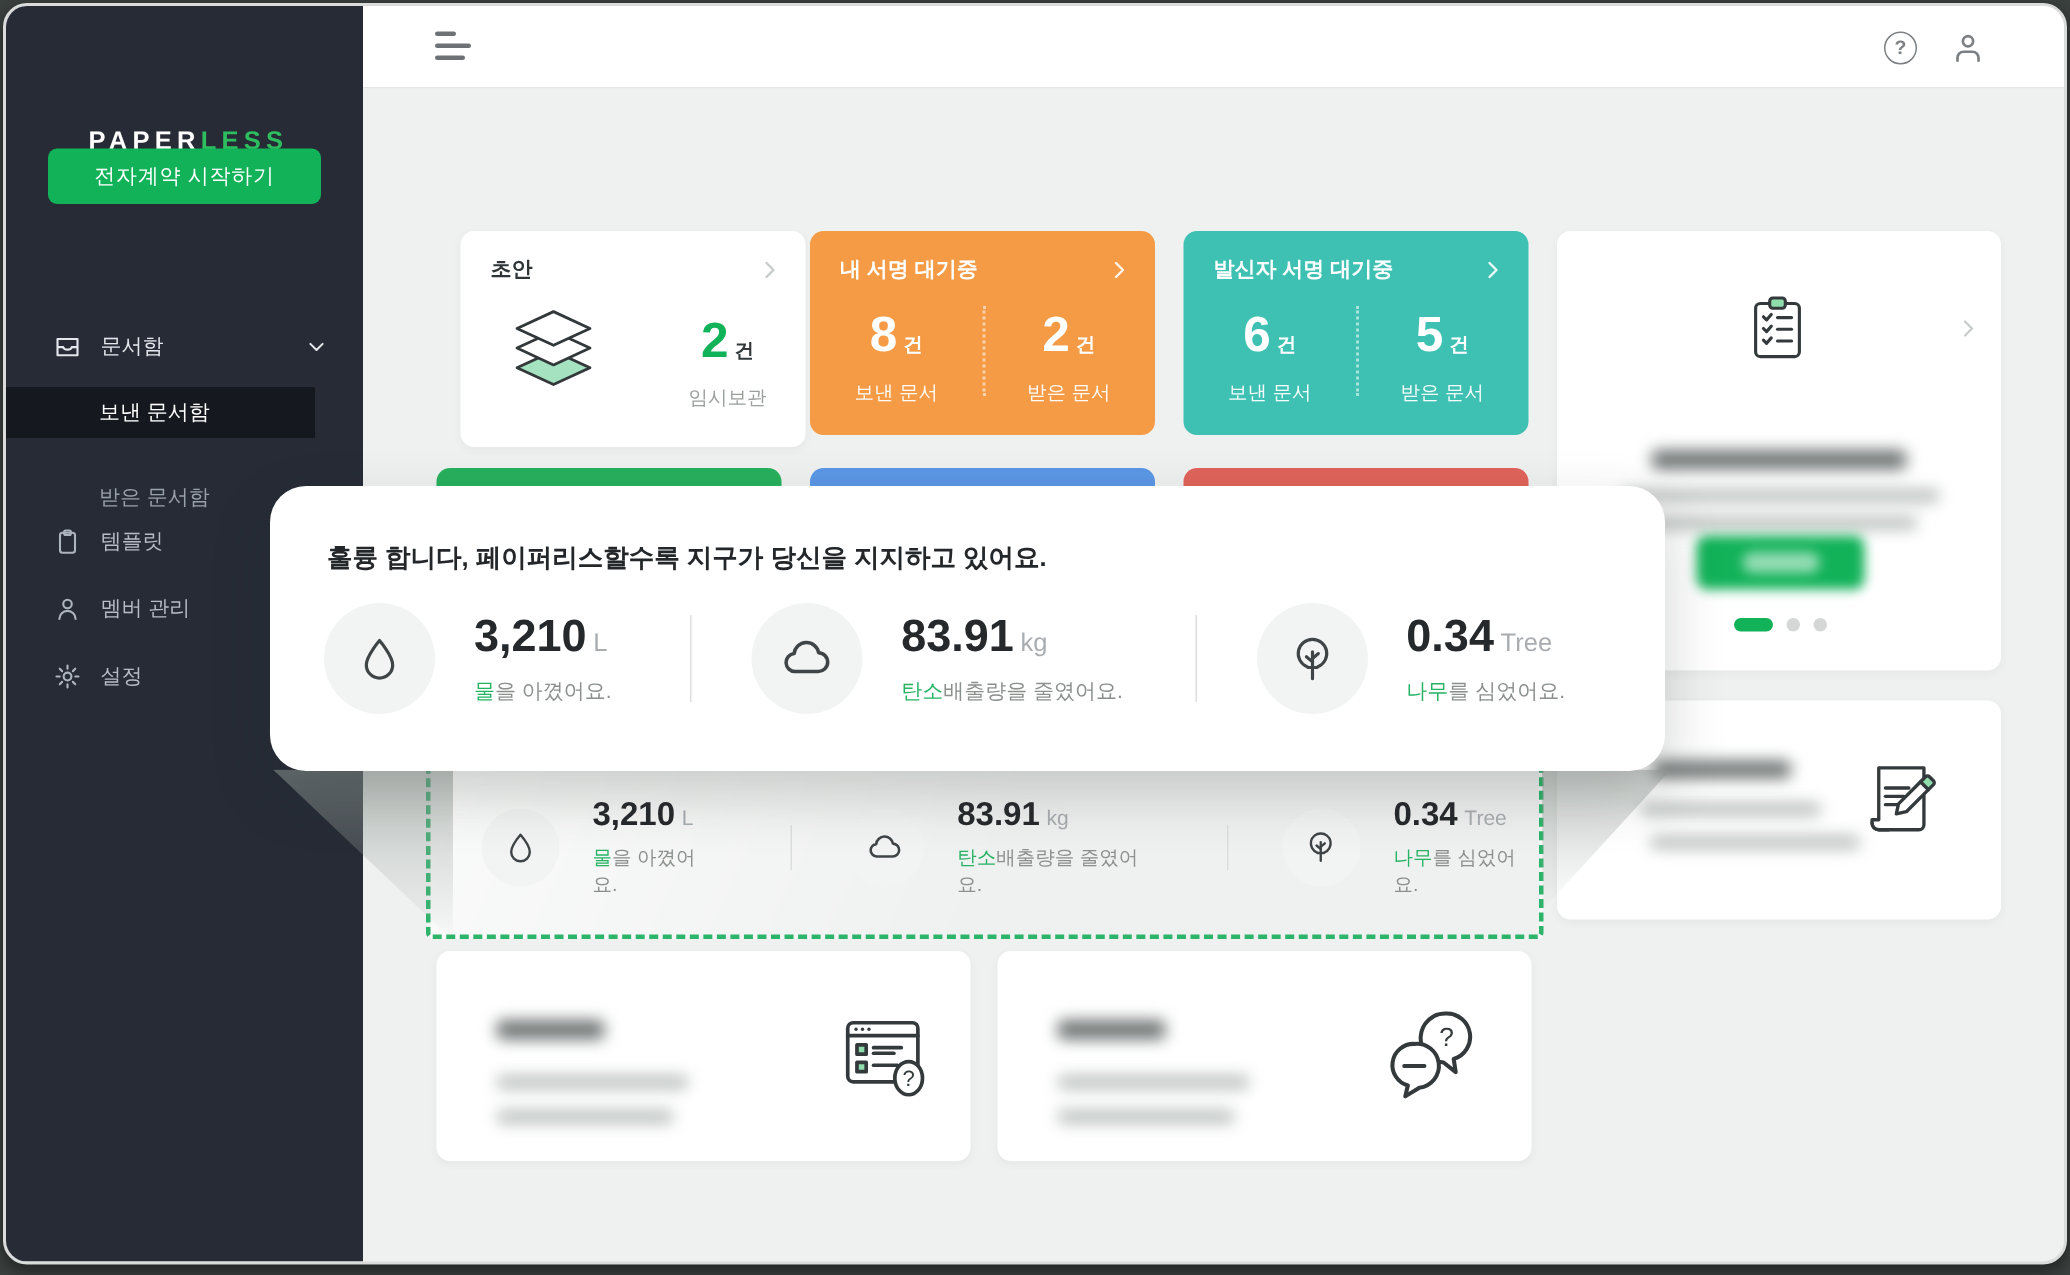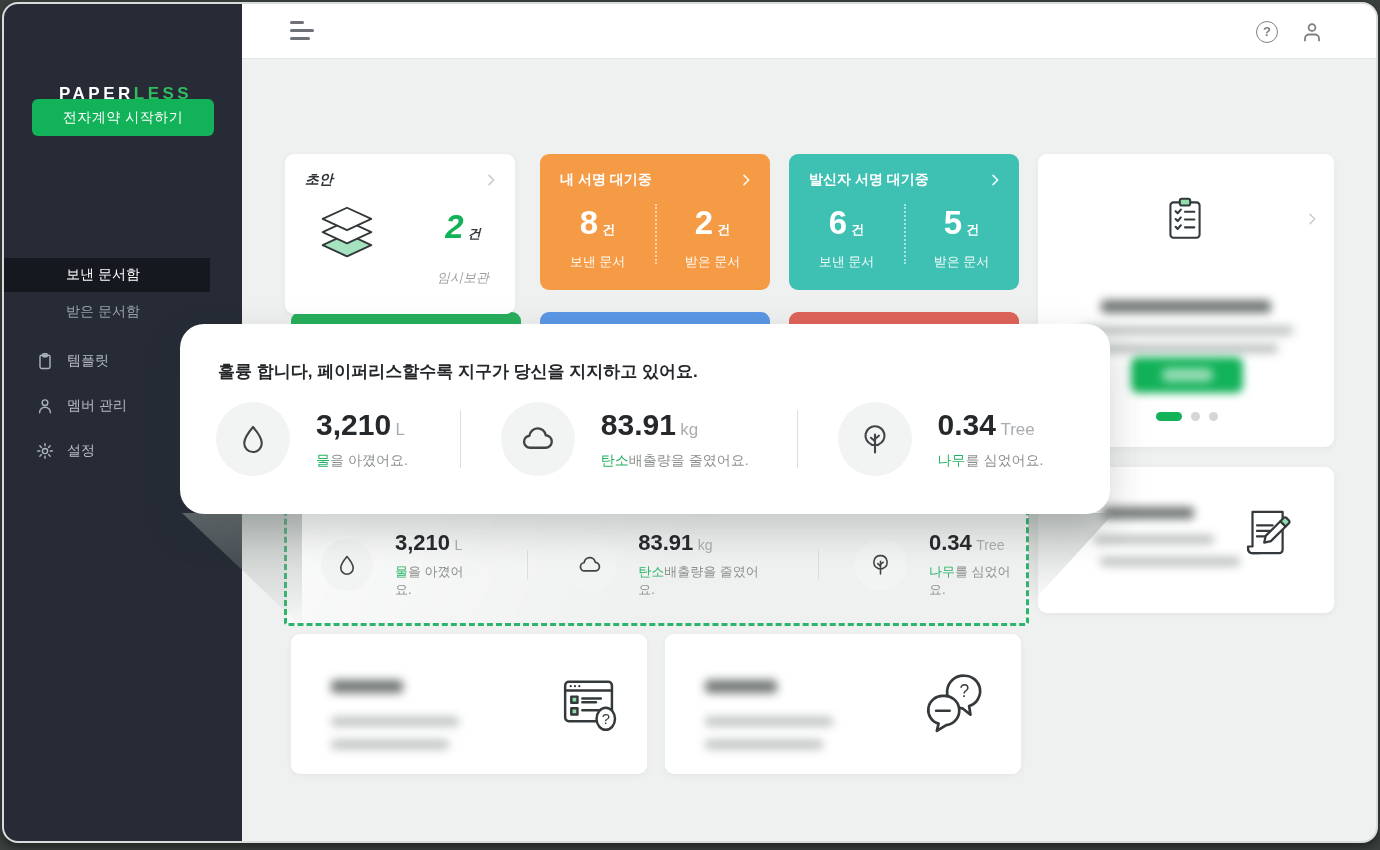--- a/index.html
+++ b/index.html
@@ -90,25 +90,39 @@
 
 <div class="window">
 
   <div class="sidebar">
     <div class="logo">
       <span>PAPER</span><span class="less">LESS</span>
     </div>
     <button class="cta">전자계약 시작하기</button>
 
 
+    <div class="nav-item" style="top:210px;">
+      <span class="nicon">
+        <svg viewBox="0 0 24 24" width="20" height="20" fill="none" stroke="#e3e6eb" stroke-width="1.7" stroke-linejoin="round">
+          <path d="M4 6 h16 v13 H4 Z"></path>
+            <path d="M4 12.5 h4.6 c.4 2.6 6.4 2.6 6.8 0 H20"></path>
+        </svg>
+        </span>
+      <span style="color:#e3e6eb;">문서함</span>
+      <span class="chev">
+        <svg viewBox="0 0 24 24" width="14" height="14" fill="none" stroke="#e3e6eb" stroke-width="2.4" stroke-linecap="round" stroke-linejoin="round">
+            <polyline points="5,9 12,16 19,9"></polyline>
+          </svg>
+        </span>
+    </div>
 
     <div class="nav-sub active" style="top:254px;">
       <span>보낸 문서함</span>
     </div>
-    <div class="nav-sub" style="top:291px;text-align:right;">
+    <div class="nav-sub" style="top:311px;text-align:right;">
       <span>받은 문서함</span>
     </div>
 
     <div class="nav-item" style="top:385px;">
       <span class="nicon">
         <svg viewBox="0 0 24 24" width="20" height="20" fill="none" stroke="#aeb4bd" stroke-width="1.7" stroke-linecap="round">
           <circle cx="12" cy="8" r="3.4"></circle>
             <path d="M5.5 20 a6.5 6.5 0 0 1 13 0"></path>
         </svg>
         </span>
@@ -148,39 +162,39 @@
         <circle cx="12" cy="7.5" r="3.4"></circle>
           <path d="M5 20.5 v-2 a4 4 0 0 1 4-4 h6 a4 4 0 0 1 4 4 v2"></path>
       </svg>
     </div>
   </div>
 
   <div class="ccard" style="left:287px; top:308px; width:230px; height:196px; background:#27b05d;"></div>
   <div class="ccard" style="left:536px; top:308px; width:230px; height:196px; background:#5b97e6;"></div>
   <div class="ccard" style="left:785px; top:308px; width:230px; height:196px; background:#e0635a;"></div>
 
-  <div class="card" style="left:281px; top:150px; width:230px; height:160px;font-style:italic;">
+  <div class="card" style="left:303px; top:150px; width:230px; height:144px;">
     <div class="card-title-row">
       <span class="card-title">초안</span>
       <span class="chev-ic">
         <svg viewBox="0 0 24 24" width="16" height="16" fill="none" stroke="#c7cbc9" stroke-width="2.4" stroke-linecap="round" stroke-linejoin="round">
             <polyline points="9,5 16,12 9,19"></polyline>
           </svg>
         </span>
     </div>
     <span style="position:absolute; left:30px; top:50px;">
       <svg viewBox="0 0 68 62" width="64" height="58" stroke-linejoin="round">
         <path d="M34 32 L60 44 L34 56 L8 44 Z" fill="#a5e3c0" stroke="#33383b" stroke-width="2"></path>
         <path d="M34 18 L60 30 L34 42 L8 30 Z" fill="#fff" stroke="#33383b" stroke-width="2"></path>
         <path d="M34 4 L60 16 L34 28 L8 16 Z" fill="#fff" stroke="#33383b" stroke-width="2"></path>
       </svg>
       </span>
     <div style="position:absolute; left:138px; top:56px; width:80px; text-align:center;">
       <span class="count-big" style="color:#12b259;">2</span><span class="count-unit" style="color:#33383b;">건</span>
-      <div style="font-size:13px; color:#9ba09d; margin-top:26px;">임시보관</div>
+      <div style="font-size:13px; color:#9ba09d; margin-top:13px;">임시보관</div>
     </div>
   </div>
 
   <div class="ccard" style="left:536px; top:150px; width:230px; height:136px; background:#f59b45;">
     <div class="card-title-row">
       <span class="card-title">내 서명 대기중</span>
       <span class="chev-ic">
         <svg viewBox="0 0 24 24" width="16" height="16" fill="none" stroke="rgba(255,255,255,.9)" stroke-width="2.4" stroke-linecap="round" stroke-linejoin="round">
             <polyline points="9,5 16,12 9,19"></polyline>
           </svg>

